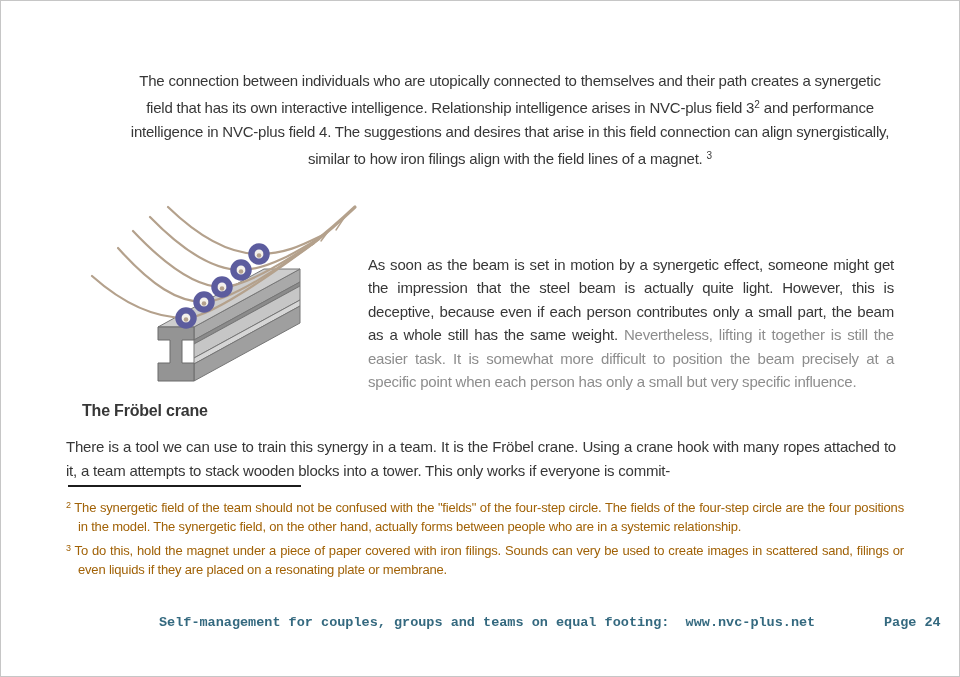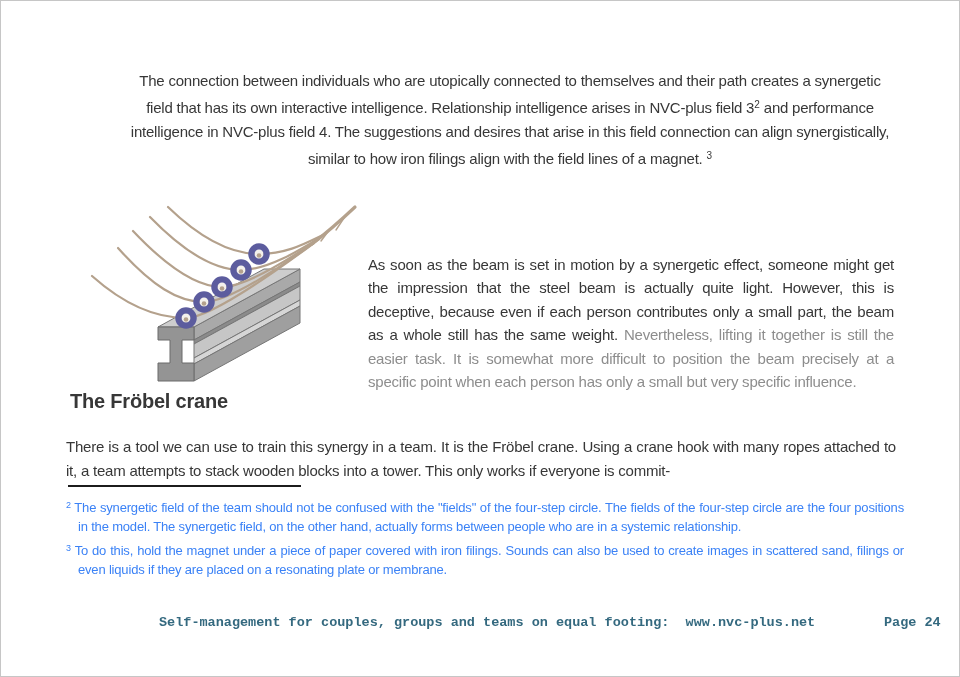--- a/index.html
+++ b/index.html
@@ -6,26 +6,26 @@
   body{
     width:960px;height:677px;position:relative;background:#ffffff;overflow:hidden;
     font-family:"Liberation Sans",sans-serif;color:var(--text,#373737);
   }
   .page-frame{position:absolute;inset:0;border:1px solid #c6c6c6;pointer-events:none;}
   .abs{position:absolute;}
   .body-text{font-size:15px;letter-spacing:-0.22px;line-height:24px;margin:0;}
   .intro{left:127px;top:69px;width:766px;text-align:center;}
   .beam-text{left:368px;top:209px;width:526px;line-height:23.4px;text-align:justify;margin-top:44px;}
   .muted{color:var(--muted,#8d8d8d);}
-  .caption{left:66px;top:386px;font-size:20px;font-weight:bold;letter-spacing:-0.2px;margin:4px;}
+  .caption{left:66px;top:386px;font-size:16px;font-weight:bold;letter-spacing:-0.2px;margin:16px;}
   .tool{left:66px;top:423px;width:830px;text-align:justify;margin-top:12px;}
   sup.fnref{font-size:10px;vertical-align:5px;letter-spacing:0;}
   .fn-rule{left:68px;top:485px;width:233px;height:2px;background:#1c1c1c;}
   .footnote{font-size:13px;letter-spacing:-0.18px;line-height:19px;margin:0;width:826px;
-    text-align:justify;padding-left:12px;text-indent:-12px;color:#3b82f6;}
+    text-align:justify;padding-left:12px;text-indent:-12px;color:#a16207;}
   .fn2{left:66px;top:496px;}
   .fn3{left:66px;top:539px;}
   .footnote sup{font-size:9px;vertical-align:4px;}
   .footer-text{font-family:Liberation Mono, monospace;font-size:13.5px;font-weight:600;
     color:var(--accent,#34697f);white-space:pre;margin:0;}
   .footer-left{left:159px;top:615px;}
   .footer-right{left:848px;top:615px;margin-left:36px;}
   
   .figure{left:78px;top:196px;width:290px;height:196px;}
   .beam-face{stroke:#767676;stroke-width:1;stroke-linejoin:round;}
@@ -97,16 +97,16 @@
 
 <p class="abs body-text beam-text"><span>As soon as the beam is set in motion by a synergetic effect, someone might get the impression that the steel beam is actually quite light. However, this is deceptive, because even if each person contributes only a small part, the beam as a whole still has the same weight. </span><span class="muted">Nevertheless, lifting it together is still the easier task. It is somewhat more difficult to position the beam precisely at a specific point when each person has only a small but very specific influence.</span></p>
 
 <p class="abs caption">The Fröbel crane</p>
 
 <p class="abs body-text tool">There is a tool we can use to train this synergy in a team. It is the Fröbel crane. Using a crane hook with many ropes attached to it, a team attempts to stack wooden blocks into a tower. This only works if everyone is commit-</p>
 
 <div class="abs fn-rule"></div>
 
 <p class="abs footnote fn2"><sup>2</sup><span> The synergetic field of the team should not be confused with the "fields" of the four-step circle. The fields of the four-step circle are the four positions in the model. The synergetic field, on the other hand, actually forms between people who are in a systemic relationship.</span></p>
-<p class="abs footnote fn3"><sup>3</sup><span> To do this, hold the magnet under a piece of paper covered with iron filings. Sounds can also be used to create images in scattered sand, filings or even liquids if they are placed on a resonating plate or membrane.</span></p>
+<p class="abs footnote fn3"><sup>3</sup><span> To do this, hold the magnet under a piece of paper covered with iron filings. Sounds can very be used to create images in scattered sand, filings or even liquids if they are placed on a resonating plate or membrane.</span></p>
 
 <p class="abs footer-text footer-left">Self-management for couples, groups and teams on equal footing:  www.nvc-plus.net</p>
 <p class="abs footer-text footer-right">Page 24</p>
 
 </body></html>

